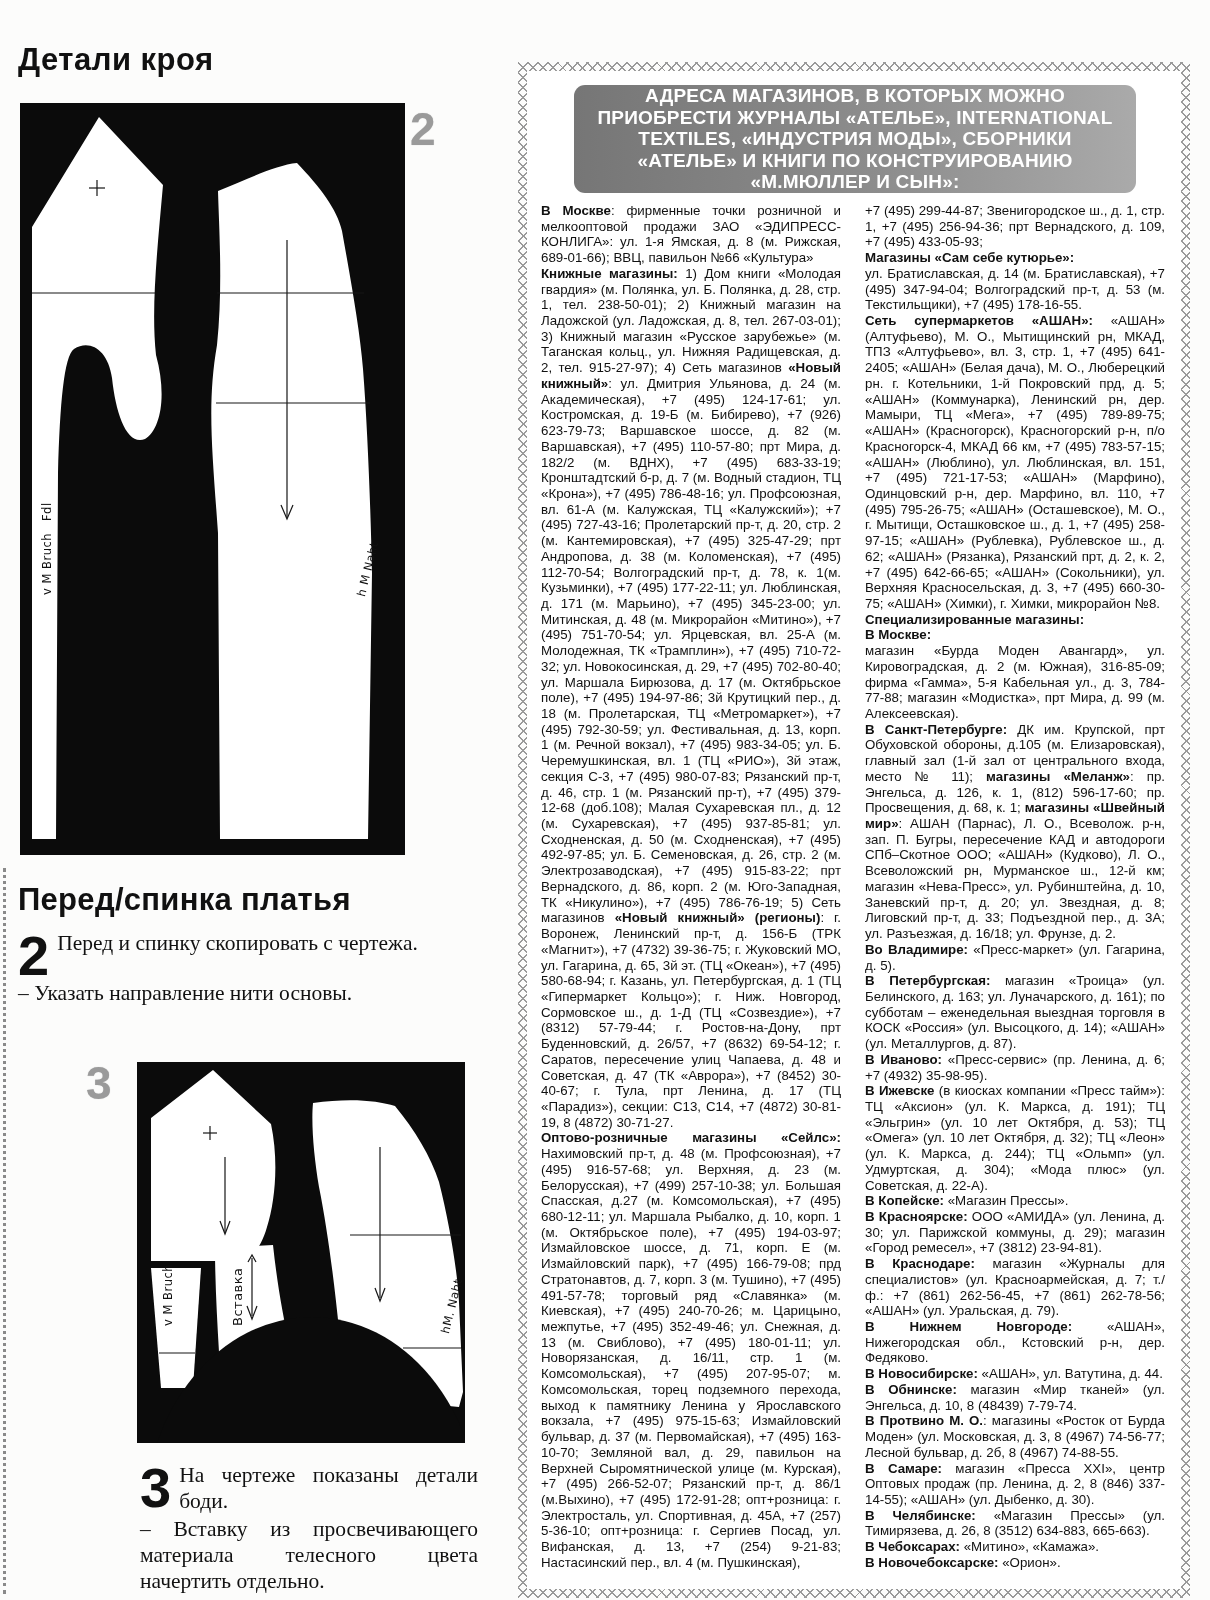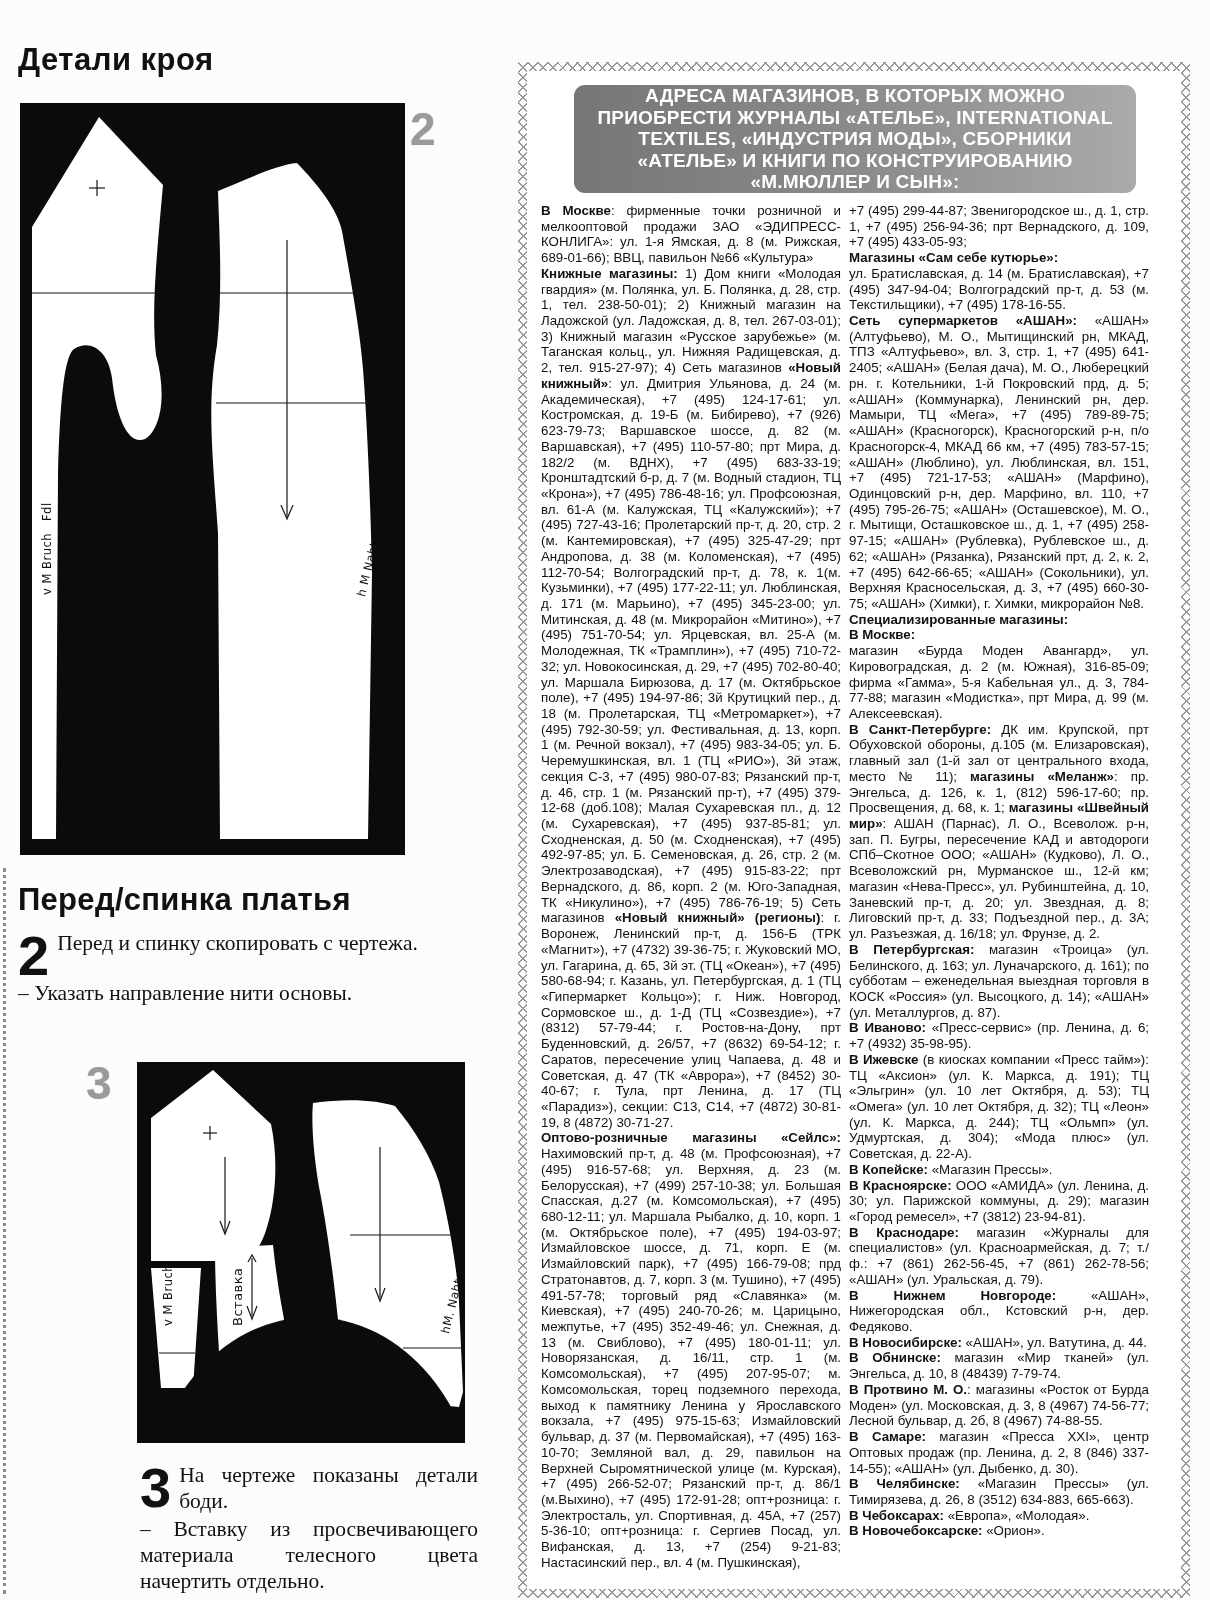--- a/index.html
+++ b/index.html
@@ -36,21 +36,21 @@
          background-image:
            repeating-linear-gradient(45deg,  #9a9a9a 0 1.4px, transparent 1.4px 7px),
            repeating-linear-gradient(135deg, #9a9a9a 0 1.4px, transparent 1.4px 7px); }
   .ads-inner { box-sizing:border-box; width:100%; height:100%; background:#fff;
                padding:12px 12px 8px 14px; overflow:hidden; }
   .ads-header { width:562px; height:108px; margin:2px auto 10px auto; box-sizing:border-box;
                 display:flex; align-items:center; justify-content:center; text-align:center;
                 background:linear-gradient(90deg,#767676 0%, #8d8d8d 55%, #aaaaaa 100%);
                 color:#fff; font:700 19px/21.5px "Liberation Sans", sans-serif;
                 padding:0 22px; letter-spacing:0.2px;border-radius:11px; }
-  .cols { display:flex; gap:8px; margin-top:4px; }
+  .cols { display:flex; gap:24px; margin-top:4px; }
   .col { width:300px; height:1388px; overflow:hidden;
          font:13.3px/15.72px "Liberation Sans", sans-serif; text-align:justify; }
   .col .para { margin:0; }
   .col .b { font-weight:700; }
 </style>
 </head>
 <body>
 
 <div class="page">
 
@@ -134,32 +134,33 @@
           </div>
         <div class="col">
             <div class="para"><span>+7 (495) 299-44-87; Звенигородское ш., д. 1, стр. 1, +7 (495) 256-94-36; прт Вернадского, д. 109, +7 (495) 433-05-93;</span></div>
             <div class="para"><span class="b">Магазины «Сам себе кутюрье»:</span></div>
             <div class="para"><span>ул. Братиславская, д. 14 (м. Братиславская), +7 (495) 347-94-04; Волгоградский пр-т, д. 53 (м. Текстильщики), +7 (495) 178-16-55.</span></div>
             <div class="para"><span class="b">Сеть супермаркетов «АШАН»:</span><span> «АШАН» (Алтуфьево), М. О., Мытищинский рн, МКАД, ТПЗ «Алтуфьево», вл. 3, стр. 1, +7 (495) 641-2405; «АШАН» (Белая дача), М. О., Люберецкий рн. г. Котельники, 1-й Покровский прд, д. 5; «АШАН» (Коммунарка), Ленинский рн, дер. Мамыри, ТЦ «Мега», +7 (495) 789-89-75; «АШАН» (Красногорск), Красногорский р-н, п/о Красногорск-4, МКАД 66 км, +7 (495) 783-57-15; «АШАН» (Люблино), ул. Люблинская, вл. 151, +7 (495) 721-17-53; «АШАН» (Марфино), Одинцовский р-н, дер. Марфино, вл. 110, +7 (495) 795-26-75; «АШАН» (Осташевское), М. О., г. Мытищи, Осташковское ш., д. 1, +7 (495) 258-97-15; «АШАН» (Рублевка), Рублевское ш., д. 62; «АШАН» (Рязанка), Рязанский прт, д. 2, к. 2, +7 (495) 642-66-65; «АШАН» (Сокольники), ул. Верхняя Красносельская, д. 3, +7 (495) 660-30-75; «АШАН» (Химки), г. Химки, микрорайон №8.</span></div>
             <div class="para"><span class="b">Специализированные магазины:</span></div>
             <div class="para"><span class="b">В Москве:</span></div>
             <div class="para"><span>магазин «Бурда Моден Авангард», ул. Кировоградская, д. 2 (м. Южная), 316-85-09; фирма «Гамма», 5-я Кабельная ул., д. 3, 784-77-88; магазин «Модистка», прт Мира, д. 99 (м. Алексеевская).</span></div>
             <div class="para"><span class="b">В Санкт-Петербурге:</span><span> ДК им. Крупской, прт Обуховской обороны, д.105 (м. Елизаровская), главный зал (1-й зал от центрального входа, место № 11); </span><span class="b">магазины «Меланж»</span><span>: пр. Энгельса, д. 126, к. 1, (812) 596-17-60; пр. Просвещения, д. 68, к. 1; </span><span class="b">магазины «Швейный мир»</span><span>: АШАН (Парнас), Л. О., Всеволож. р-н, зап. П. Бугры, пересечение КАД и автодороги СПб–Скотное ООО; «АШАН» (Кудково), Л. О., Всеволожский рн, Мурманское ш., 12-й км; магазин «Нева-Пресс», ул. Рубинштейна, д. 10, Заневский пр-т, д. 20; ул. Звездная, д. 8; Лиговский пр-т, д. 33; Подъездной пер., д. 3А; ул. Разъезжая, д. 16/18; ул. Фрунзе, д. 2.</span></div>
+            <div class="para"><span class="b">Во Владимире:</span><span> «Пресс-маркет» (ул. Гагарина, д. 5).</span></div>
             <div class="para"><span class="b">В Петербургская:</span><span> магазин «Троица» (ул. Белинского, д. 163; ул. Луначарского, д. 161); по субботам – еженедельная выездная торговля в КОСК «Россия» (ул. Высоцкого, д. 14); «АШАН» (ул. Металлургов, д. 87).</span></div>
             <div class="para"><span class="b">В Иваново:</span><span> «Пресс-сервис» (пр. Ленина, д. 6; +7 (4932) 35-98-95).</span></div>
             <div class="para"><span class="b">В Ижевске</span><span> (в киосках компании «Пресс тайм»): ТЦ «Аксион» (ул. К. Маркса, д. 191); ТЦ «Эльгрин» (ул. 10 лет Октября, д. 53); ТЦ «Омега» (ул. 10 лет Октября, д. 32); ТЦ «Леон» (ул. К. Маркса, д. 244); ТЦ «Ольмп» (ул. Удмуртская, д. 304); «Мода плюс» (ул. Советская, д. 22-А).</span></div>
             <div class="para"><span class="b">В Копейске:</span><span> «Магазин Прессы».</span></div>
             <div class="para"><span class="b">В Красноярске:</span><span> ООО «АМИДА» (ул. Ленина, д. 30; ул. Парижской коммуны, д. 29); магазин «Город ремесел», +7 (3812) 23-94-81).</span></div>
             <div class="para"><span class="b">В Краснодаре:</span><span> магазин «Журналы для специалистов» (ул. Красноармейская, д. 7; т./ф.: +7 (861) 262-56-45, +7 (861) 262-78-56; «АШАН» (ул. Уральская, д. 79).</span></div>
             <div class="para"><span class="b">В Нижнем Новгороде:</span><span> «АШАН», Нижегородская обл., Кстовский р-н, дер. Федяково.</span></div>
             <div class="para"><span class="b">В Новосибирске:</span><span> «АШАН», ул. Ватутина, д. 44.</span></div>
             <div class="para"><span class="b">В Обнинске:</span><span> магазин «Мир тканей» (ул. Энгельса, д. 10, 8 (48439) 7-79-74.</span></div>
             <div class="para"><span class="b">В Протвино М. О.</span><span>: магазины «Росток от Бурда Моден» (ул. Московская, д. 3, 8 (4967) 74-56-77; Лесной бульвар, д. 2б, 8 (4967) 74-88-55.</span></div>
             <div class="para"><span class="b">В Самаре:</span><span> магазин «Пресса XXI», центр Оптовых продаж (пр. Ленина, д. 2, 8 (846) 337-14-55); «АШАН» (ул. Дыбенко, д. 30).</span></div>
             <div class="para"><span class="b">В Челябинске:</span><span> «Магазин Прессы» (ул. Тимирязева, д. 26, 8 (3512) 634-883, 665-663).</span></div>
-            <div class="para"><span class="b">В Чебоксарах:</span><span> «Европа», «Молодая».</span></div>
+            <div class="para"><span class="b">В Чебоксарах:</span><span> «Митино», «Камажа».</span></div>
             <div class="para"><span class="b">В Новочебоксарске:</span><span> «Орион».</span></div>
           </div>
       </div>
     </div>
   </div>
 
 </div>
 
 </body></html>

